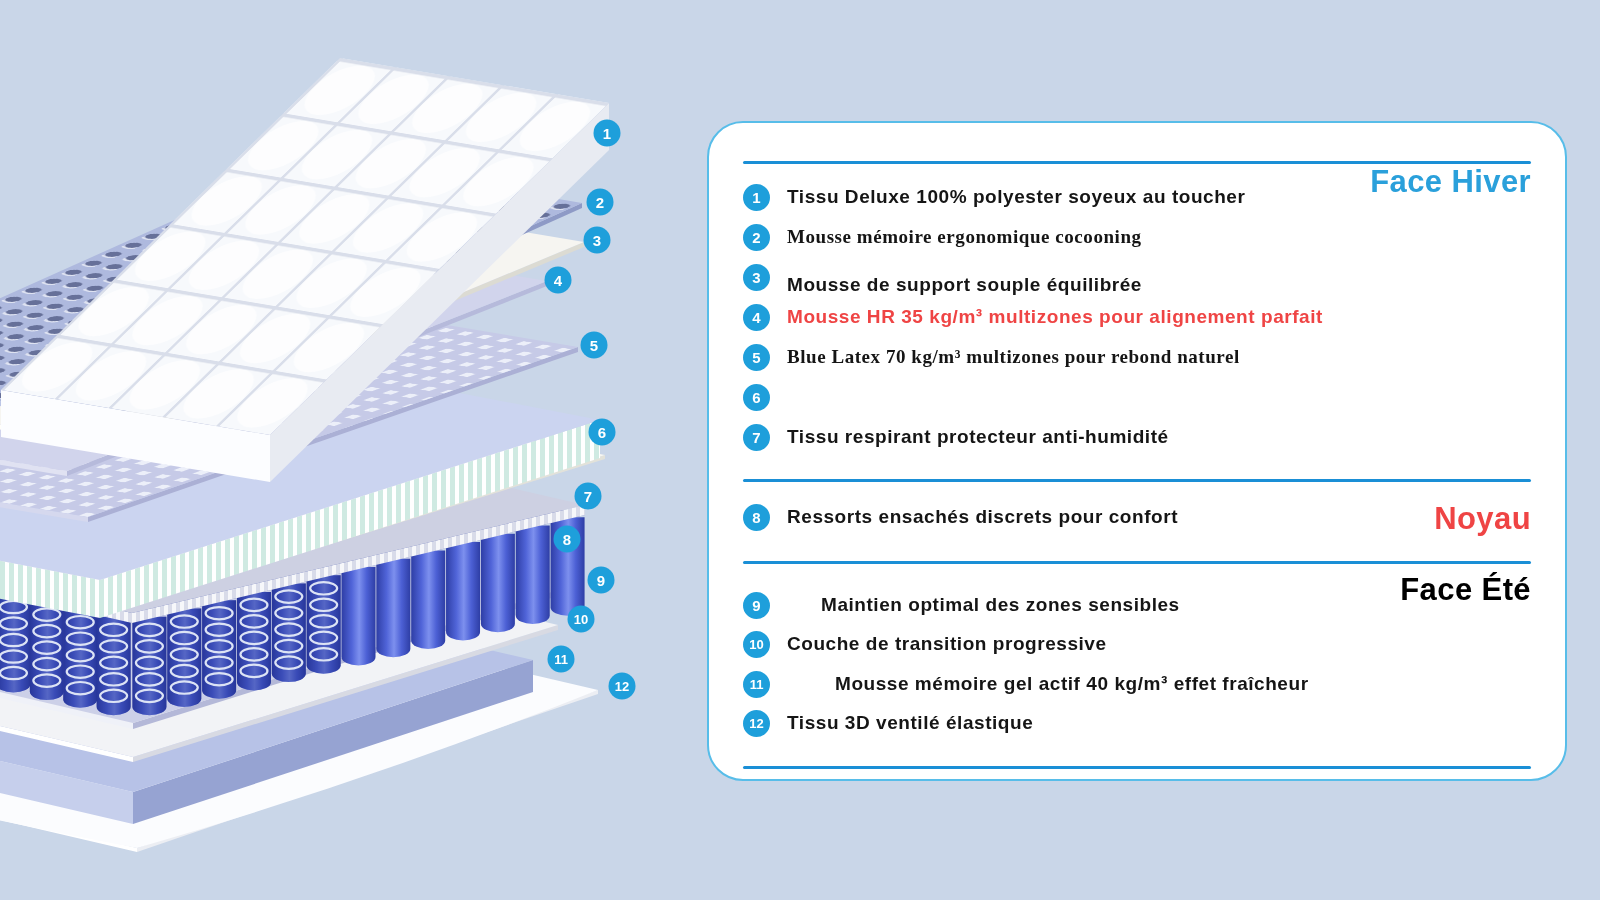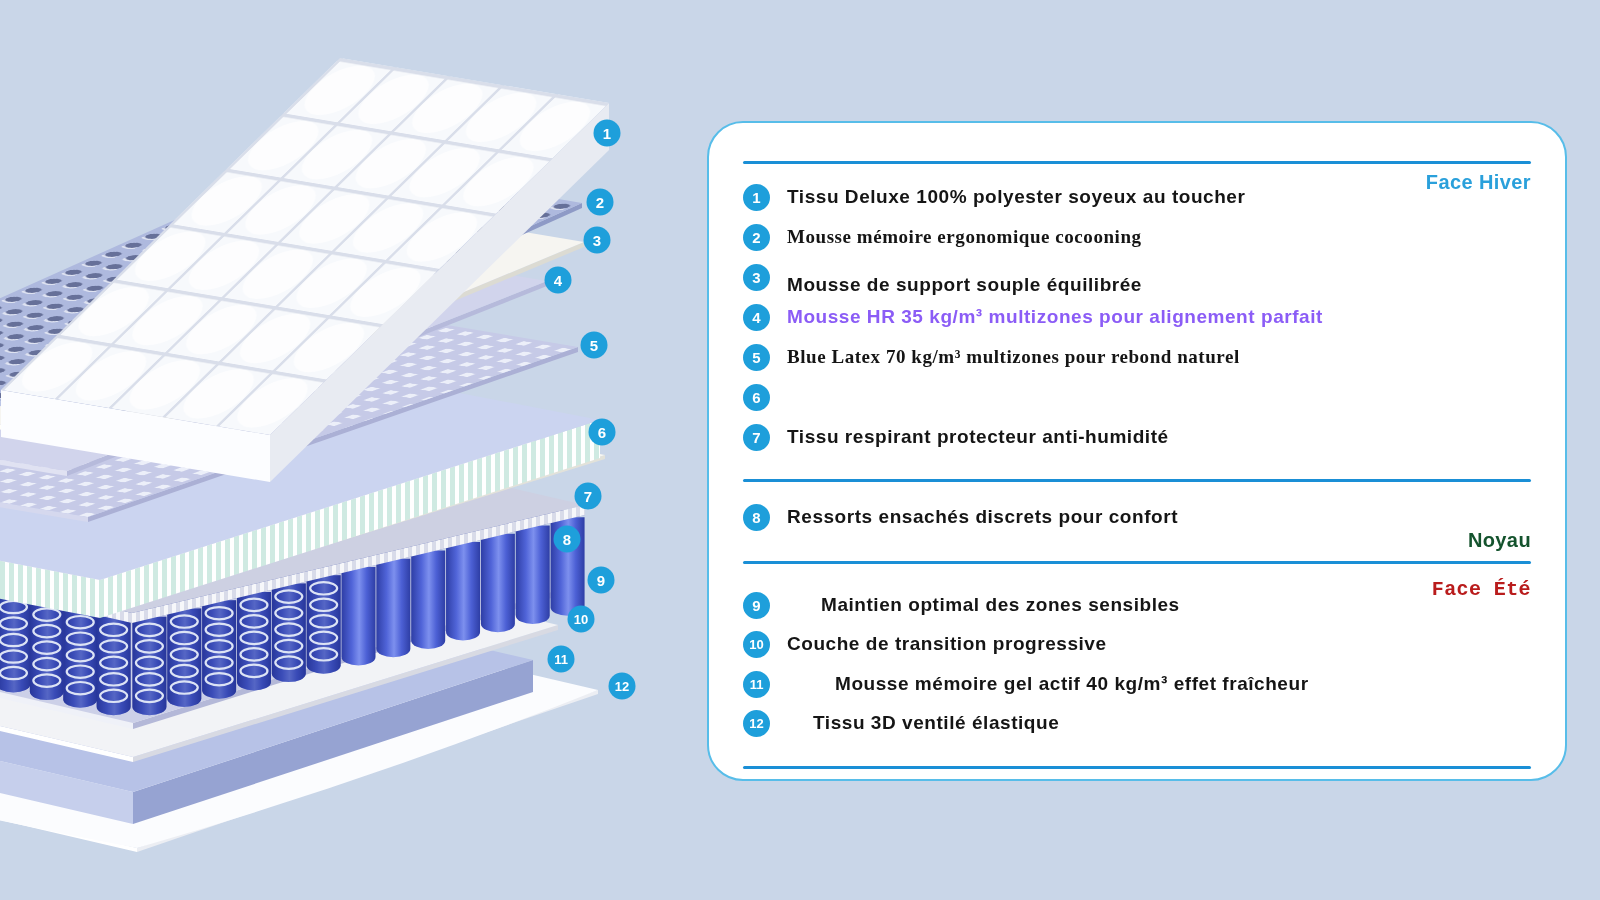--- a/index.html
+++ b/index.html
@@ -6,21 +6,21 @@
   body{width:1600px;height:900px;overflow:hidden;font-family:"Liberation Sans",sans-serif;}
   .stage{position:relative;width:1600px;height:900px;background:#c9d6e8;}
   #diagram-svg{position:absolute;left:0;top:0;}
   .panel{
     position:absolute;left:707px;top:121px;width:860px;height:660px;
     background:#ffffff;border:2px solid #57bde9;border-radius:36px;
     box-sizing:border-box;
   }
   .divider{position:absolute;left:34px;right:34px;height:3px;border-radius:2px;}
   .section-header{
-    position:absolute;right:34px;font-size:20px;font-weight:bold;
+    position:absolute;right:34px;font-size:31px;font-weight:bold;
     letter-spacing:.4px;white-space:nowrap;line-height:26px;
   }
   .legend-row{
     position:absolute;left:34px;right:34px;height:40px;
     display:flex;align-items:center;gap:17px;
   }
   .legend-badge{
     width:27px;height:27px;border-radius:50%;flex:0 0 27px;
     display:flex;align-items:center;justify-content:center;
     color:#fff;font-weight:bold;font-size:15px;line-height:1;
@@ -269,49 +269,49 @@
       <div class="legend-row" style="top: 94px;">
         <span class="legend-badge" style="background: rgb(30, 159, 219); color: rgb(255, 255, 255);">2</span>
         <span class="legend-label" style="color: rgb(21, 21, 21); font-family: Liberation Serif, serif;">Mousse mémoire ergonomique cocooning</span>
       </div>
       <div class="legend-row" style="top: 134px;">
         <span class="legend-badge" style="background: rgb(30, 159, 219); color: rgb(255, 255, 255);">3</span>
         <span class="legend-label" style="color: rgb(21, 21, 21); margin-top: 16px;">Mousse de support souple équilibrée</span>
       </div>
       <div class="legend-row" style="top: 174px;">
         <span class="legend-badge" style="background: rgb(30, 159, 219); color: rgb(255, 255, 255);">4</span>
-        <span class="legend-label" style="color: #8b5cf6;">Mousse HR 35 kg/m³ multizones pour alignement parfait</span>
+        <span class="legend-label" style="color: #ef4444;">Mousse HR 35 kg/m³ multizones pour alignement parfait</span>
       </div>
       <div class="legend-row" style="top: 214px;">
         <span class="legend-badge" style="background: rgb(30, 159, 219); color: rgb(255, 255, 255);">5</span>
         <span class="legend-label" style="color: rgb(21, 21, 21); font-family: Liberation Serif, serif;">Blue Latex 70 kg/m³ multizones pour rebond naturel</span>
       </div>
       <div class="legend-row" style="top: 254px;">
         <span class="legend-badge" style="background: rgb(30, 159, 219); color: rgb(255, 255, 255);">6</span>
       </div>
       <div class="legend-row" style="top: 294px;">
         <span class="legend-badge" style="background: rgb(30, 159, 219); color: rgb(255, 255, 255);">7</span>
         <span class="legend-label" style="color: rgb(21, 21, 21);">Tissu respirant protecteur anti-humidité</span>
       </div>
-      <div class="section-header" style="top: 404px; color: #14532d;">Noyau</div>
+      <div class="section-header" style="top: 383px; color: #ef4444;">Noyau</div>
       <div class="legend-row" style="top: 374px;">
         <span class="legend-badge" style="background: rgb(30, 159, 219); color: rgb(255, 255, 255);">8</span>
         <span class="legend-label" style="color: rgb(21, 21, 21);">Ressorts ensachés discrets pour confort</span>
       </div>
-      <div class="section-header" style="top: 454px; color: #b91c1c; font-family: Liberation Mono, monospace;">Face Été</div>
+      <div class="section-header" style="top: 454px; color: #000000;">Face Été</div>
       <div class="legend-row" style="top: 462px;">
         <span class="legend-badge" style="background: rgb(30, 159, 219); color: rgb(255, 255, 255);">9</span>
         <span class="legend-label" style="color: rgb(21, 21, 21); margin-left: 34px;">Maintien optimal des zones sensibles</span>
       </div>
       <div class="legend-row" style="top: 501px;">
         <span class="legend-badge two" style="background: rgb(30, 159, 219); color: rgb(255, 255, 255);">10</span>
         <span class="legend-label" style="color: rgb(21, 21, 21); text-align: right;">Couche de transition progressive</span>
       </div>
       <div class="legend-row" style="top: 541px;">
         <span class="legend-badge two" style="background: rgb(30, 159, 219); color: rgb(255, 255, 255);">11</span>
         <span class="legend-label" style="color: rgb(21, 21, 21); margin-left: 48px;">Mousse mémoire gel actif 40 kg/m³ effet fraîcheur</span>
       </div>
       <div class="legend-row" style="top: 580px;">
         <span class="legend-badge two" style="background: rgb(30, 159, 219); color: rgb(255, 255, 255);">12</span>
-        <span class="legend-label" style="color: rgb(21, 21, 21); margin-left: 26px;">Tissu 3D ventilé élastique</span>
+        <span class="legend-label" style="color: rgb(21, 21, 21);">Tissu 3D ventilé élastique</span>
       </div>
     </div>
 </div>
 
 </body></html>

